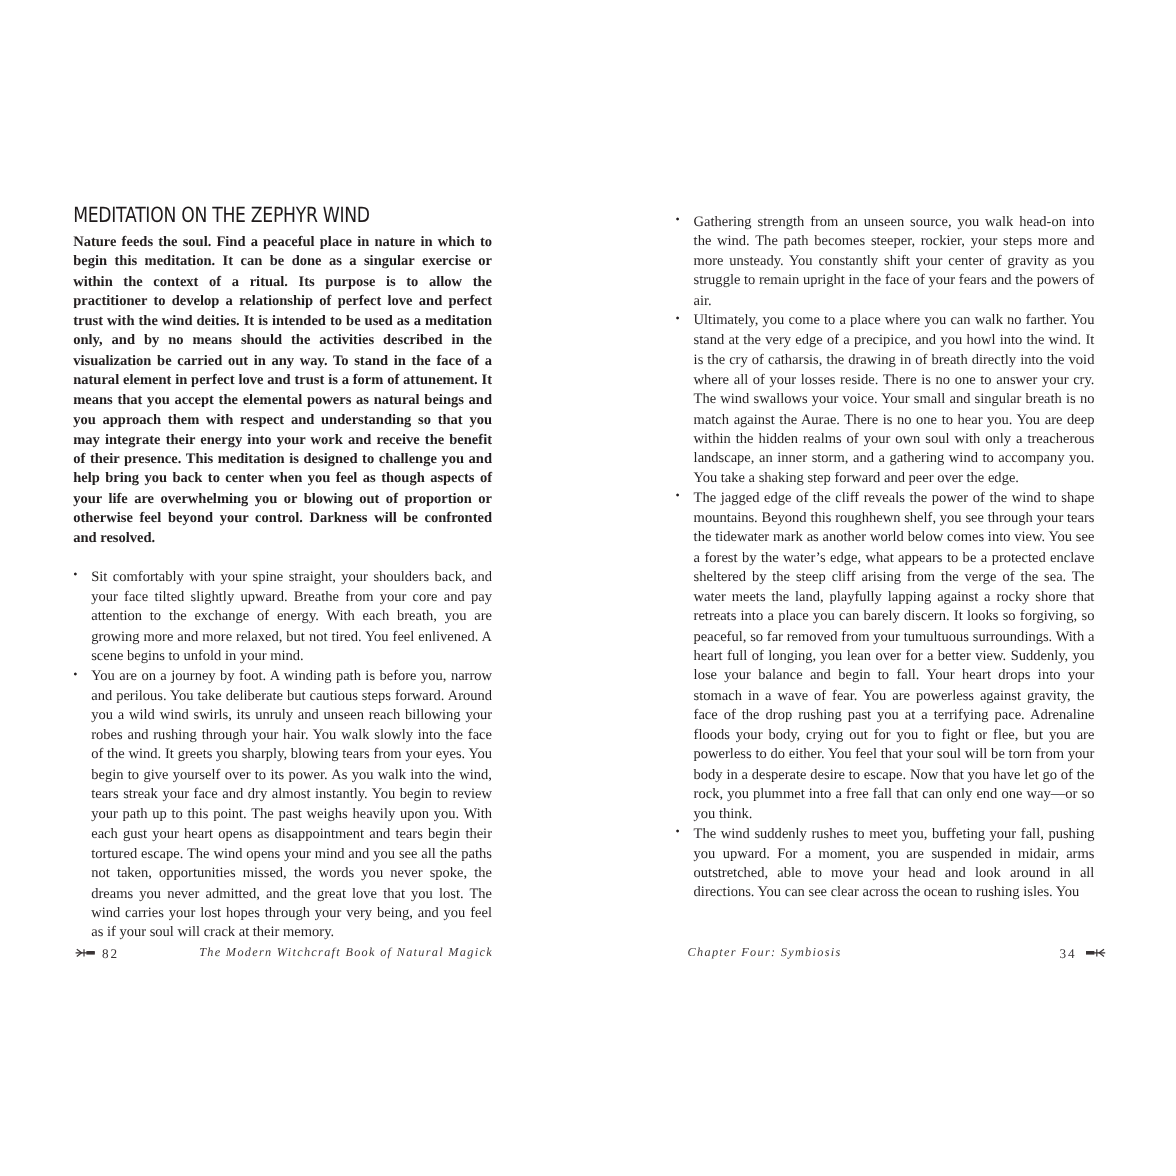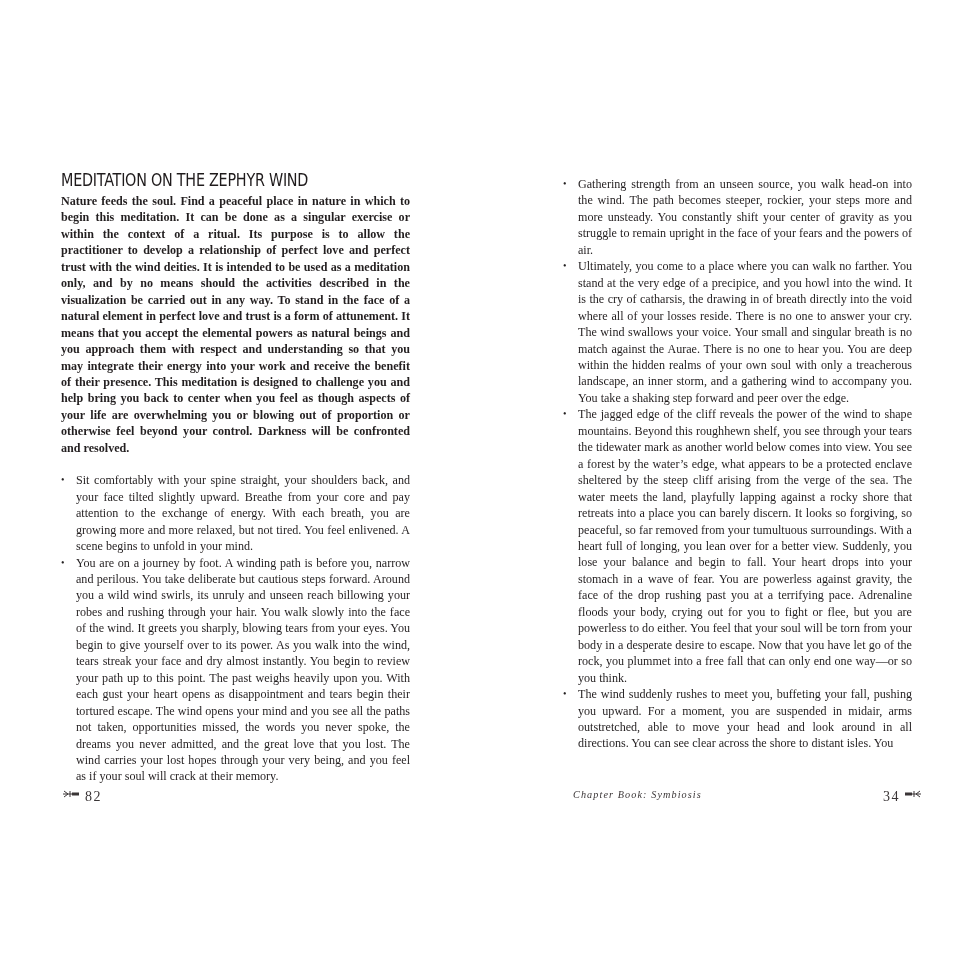--- a/index.html
+++ b/index.html
@@ -89,21 +89,21 @@
     .page-right .footer-folio { left: 393px; }
     .page-right .footer-ornament { left: 414px; }
 
     .footer-running {
       font-style: italic;
       letter-spacing: 1.1px;
       font-size: 10.2px;
     }
     .footer-folio {
       letter-spacing: 1.5px;
-      font-size: 14px;
+      font-size: 11px;
     }
     .footer-ornament svg {
       display: block;
     }
   </style>
 </head>
 <body>
 
 <div class="page page-left">
   <div class="column">
@@ -123,45 +123,46 @@
 
   <div class="footer footer-ornament">
     <svg width="18" height="10" viewBox="0 0 18 10">
       <line x1="1" y1="5" x2="17" y2="5" stroke="#3a3536" stroke-width="1"></line>
       <path d="M2 2 L6 5 L2 8" fill="none" stroke="#3a3536" stroke-width="1"></path>
       <line x1="8" y1="2" x2="8" y2="8" stroke="#3a3536" stroke-width="1"></line>
       <rect x="10" y="3.5" width="7" height="3" fill="#3a3536"></rect>
     </svg>
   </div>
   <div class="footer footer-folio">82</div>
+  <div class="footer footer-running">The Modern Witchcraft Book of Natural Magick</div>
 </div>
 
 <div class="page page-right">
   <div class="column">
     <ul class="bullets">
       <li>
         <span class="bullet-dot">•</span>
         <span>Gathering strength from an unseen source, you walk head-on into the wind. The path becomes steeper, rockier, your steps more and more unsteady. You constantly shift your center of gravity as you struggle to remain upright in the face of your fears and the powers of air.</span>
       </li>
       <li>
         <span class="bullet-dot">•</span>
         <span>Ultimately, you come to a place where you can walk no farther. You stand at the very edge of a precipice, and you howl into the wind. It is the cry of catharsis, the drawing in of breath directly into the void where all of your losses reside. There is no one to answer your cry. The wind swallows your voice. Your small and singular breath is no match against the Aurae. There is no one to hear you. You are deep within the hidden realms of your own soul with only a treacherous landscape, an inner storm, and a gathering wind to accompany you. You take a shaking step forward and peer over the edge.</span>
       </li>
       <li>
         <span class="bullet-dot">•</span>
         <span>The jagged edge of the cliff reveals the power of the wind to shape mountains. Beyond this roughhewn shelf, you see through your tears the tidewater mark as another world below comes into view. You see a forest by the water’s edge, what appears to be a protected enclave sheltered by the steep cliff arising from the verge of the sea. The water meets the land, playfully lapping against a rocky shore that retreats into a place you can barely discern. It looks so forgiving, so peaceful, so far removed from your tumultuous surroundings. With a heart full of longing, you lean over for a better view. Suddenly, you lose your balance and begin to fall. Your heart drops into your stomach in a wave of fear. You are powerless against gravity, the face of the drop rushing past you at a terrifying pace. Adrenaline floods your body, crying out for you to fight or flee, but you are powerless to do either. You feel that your soul will be torn from your body in a desperate desire to escape. Now that you have let go of the rock, you plummet into a free fall that can only end one way—or so you think.</span>
       </li>
       <li>
         <span class="bullet-dot">•</span>
-        <span>The wind suddenly rushes to meet you, buffeting your fall, pushing you upward. For a moment, you are suspended in midair, arms outstretched, able to move your head and look around in all directions. You can see clear across the shore to distant isles. You</span>
+        <span>The wind suddenly rushes to meet you, buffeting your fall, pushing you upward. For a moment, you are suspended in midair, arms outstretched, able to move your head and look around in all directions. You can see clear across the ocean to rushing isles. You</span>
       </li>
     </ul>
   </div>
 
-  <div class="footer footer-running">Chapter Book: Symbiosis</div>
+  <div class="footer footer-running">Chapter Four: Symbiosis</div>
   <div class="footer footer-folio">34</div>
   <div class="footer footer-ornament">
     <svg width="18" height="10" viewBox="0 0 18 10">
       <rect x="1" y="3.5" width="7" height="3" fill="#3a3536"></rect>
       <line x1="1" y1="5" x2="17" y2="5" stroke="#3a3536" stroke-width="1"></line>
       <line x1="10" y1="2" x2="10" y2="8" stroke="#3a3536" stroke-width="1"></line>
       <path d="M16 2 L12 5 L16 8" fill="none" stroke="#3a3536" stroke-width="1"></path>
     </svg>
   </div>
 </div>

